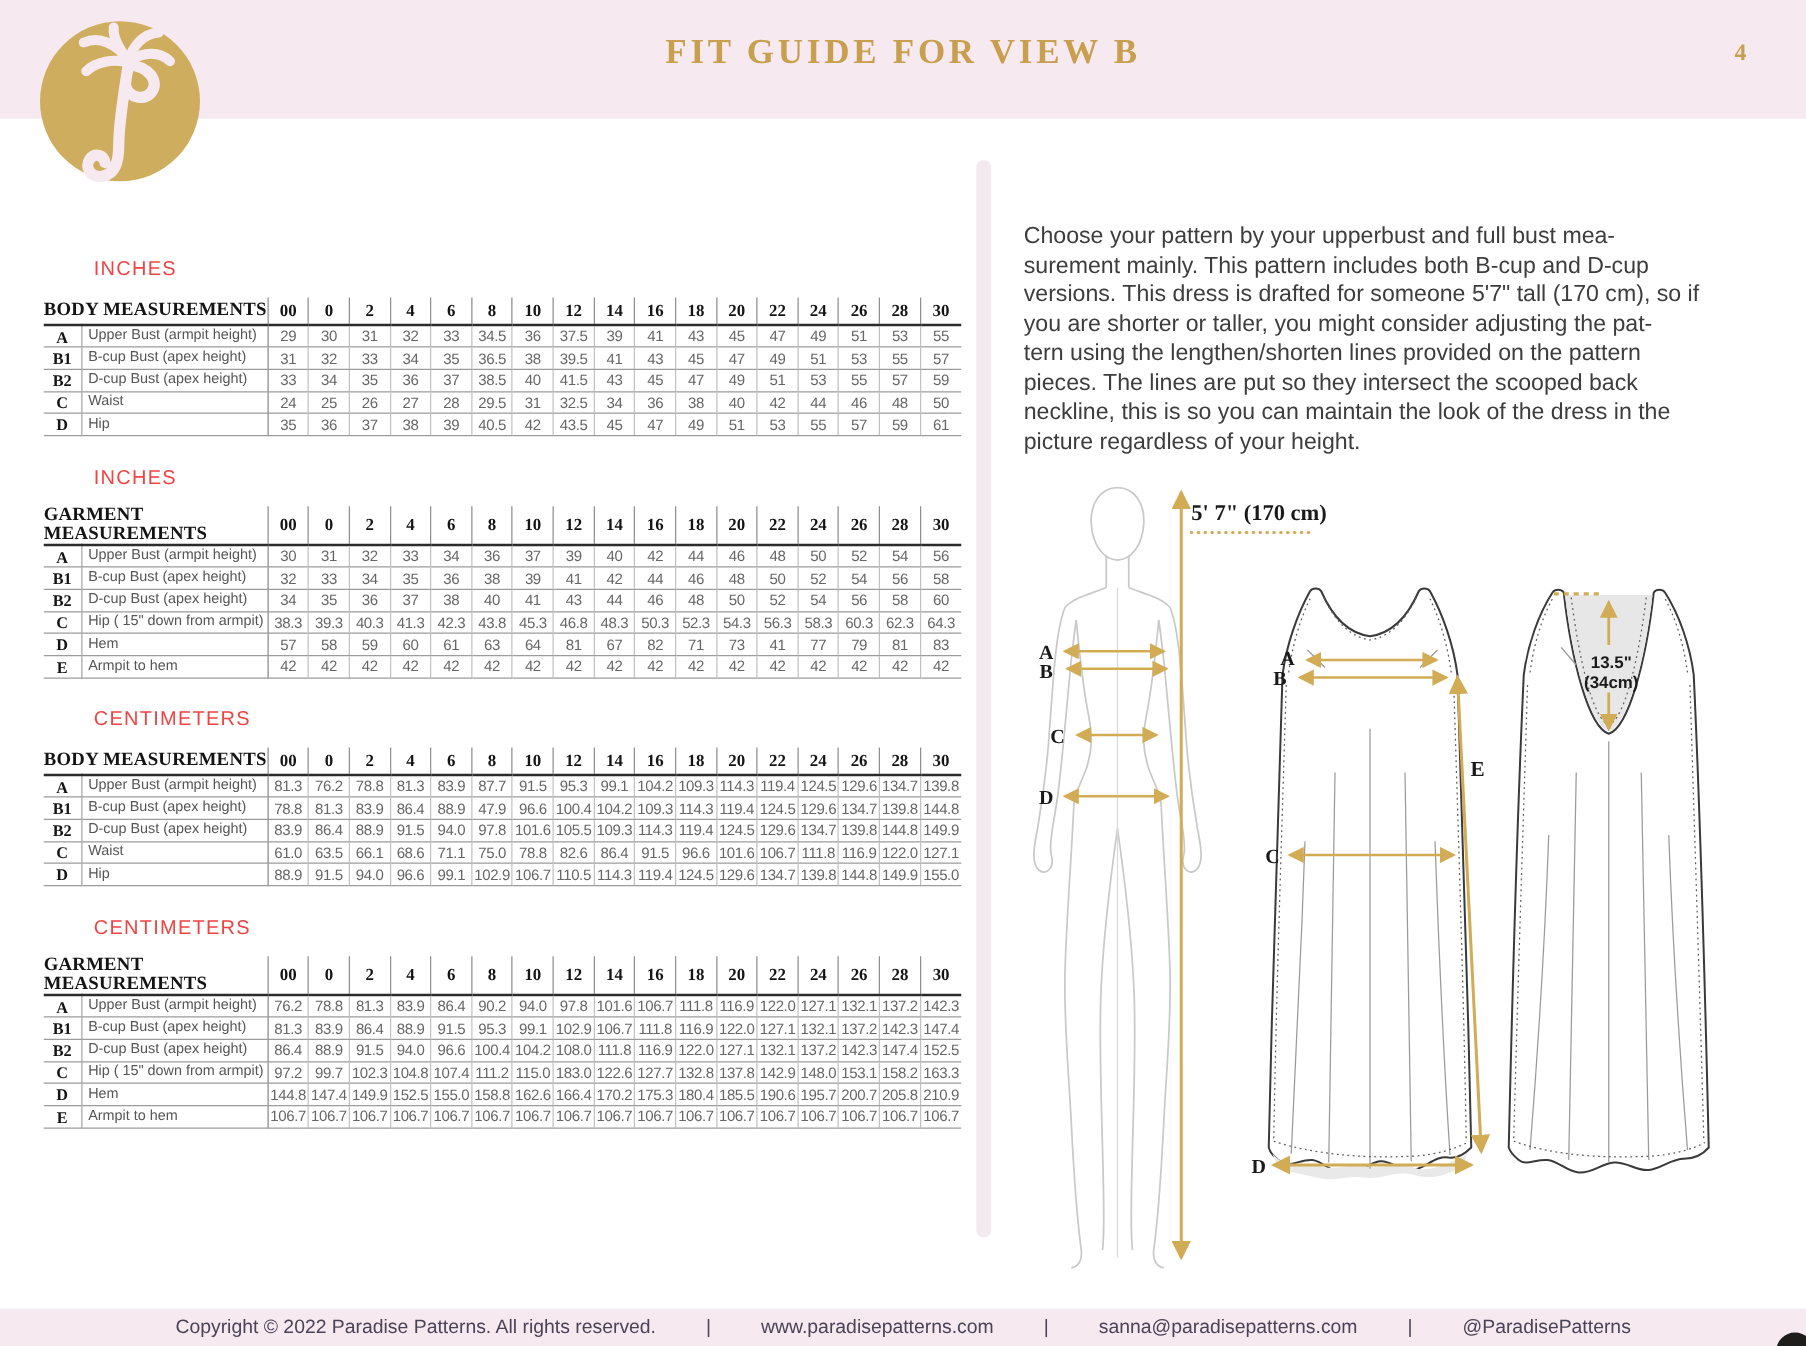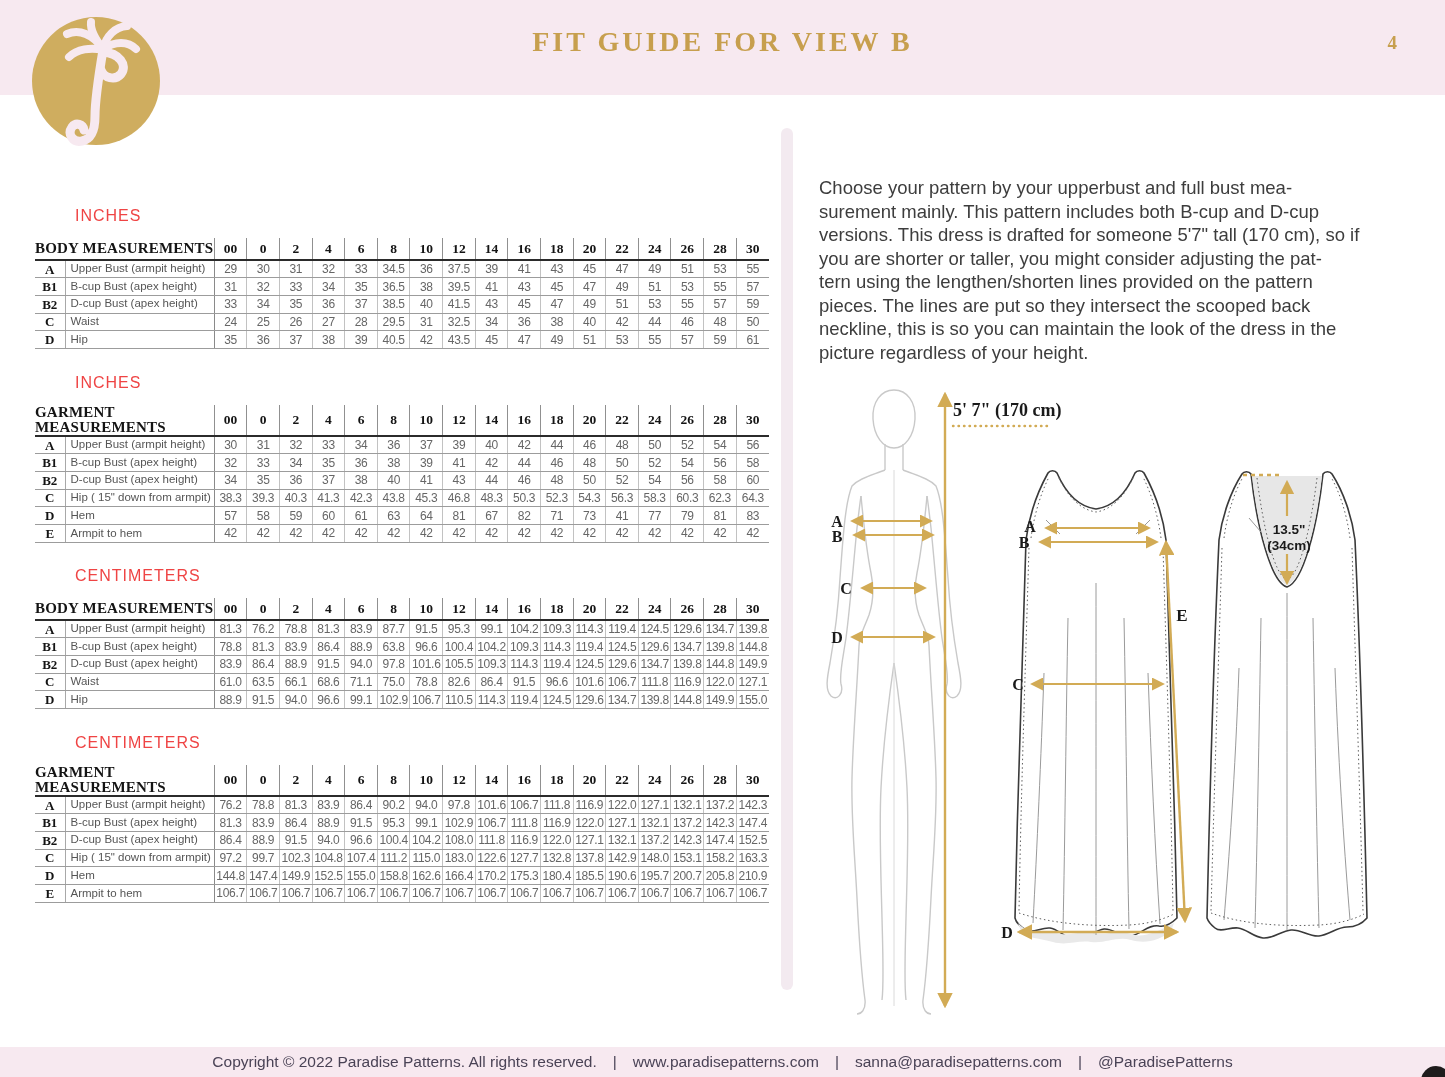--- a/index.html
+++ b/index.html
@@ -41,21 +41,21 @@
   
   .choosing-title{position:absolute;left:819px;top:146px;width:600px;text-align:center;
                   font-family:"Liberation Serif",serif;font-weight:bold;font-size:21px;
                   letter-spacing:1.5px;color:#1c1c1c;}
   .choosing-body{position:absolute;left:819px;top:176px;width:620px;font-size:18.5px;
                  line-height:23.5px;color:#3d3d3d;white-space:pre-line;}
   .size-figure{position:absolute;left:819px;top:378px;width:622px;height:640px;}
 
   
   .footer-bar{position:absolute;left:0;top:1047px;width:1445px;height:30px;background:#f7e9f0;
-              display:flex;align-items:center;justify-content:center;}
+              display:flex;align-items:center;justify-content:center;gap:24px;}
   .footer-bar span{font-size:15.5px;color:#4a4356;}
   .footer-sep{margin:0 16px;color:#6a6378;}
   .corner-widget{position:absolute;left:1421px;top:1066px;width:30px;height:30px;
                  border-radius:50%;background:#1f1c1c;}
 
   svg text.fig-label{font-family:"Liberation Serif",serif;font-weight:bold;fill:#1a1a1a;}
 </style>
 </head>
 <body>
 
@@ -478,21 +478,21 @@
               <td class="val">139.8</td>
             </tr>
             <tr>
               <td class="code">B1</td>
               <td class="lbl">B-cup Bust (apex height)</td>
               <td class="val">78.8</td>
               <td class="val">81.3</td>
               <td class="val">83.9</td>
               <td class="val">86.4</td>
               <td class="val">88.9</td>
-              <td class="val">63.8</td>
+              <td class="val">47.9</td>
               <td class="val">96.6</td>
               <td class="val">100.4</td>
               <td class="val">104.2</td>
               <td class="val">109.3</td>
               <td class="val">114.3</td>
               <td class="val">119.4</td>
               <td class="val">124.5</td>
               <td class="val">129.6</td>
               <td class="val">134.7</td>
               <td class="val">139.8</td>

